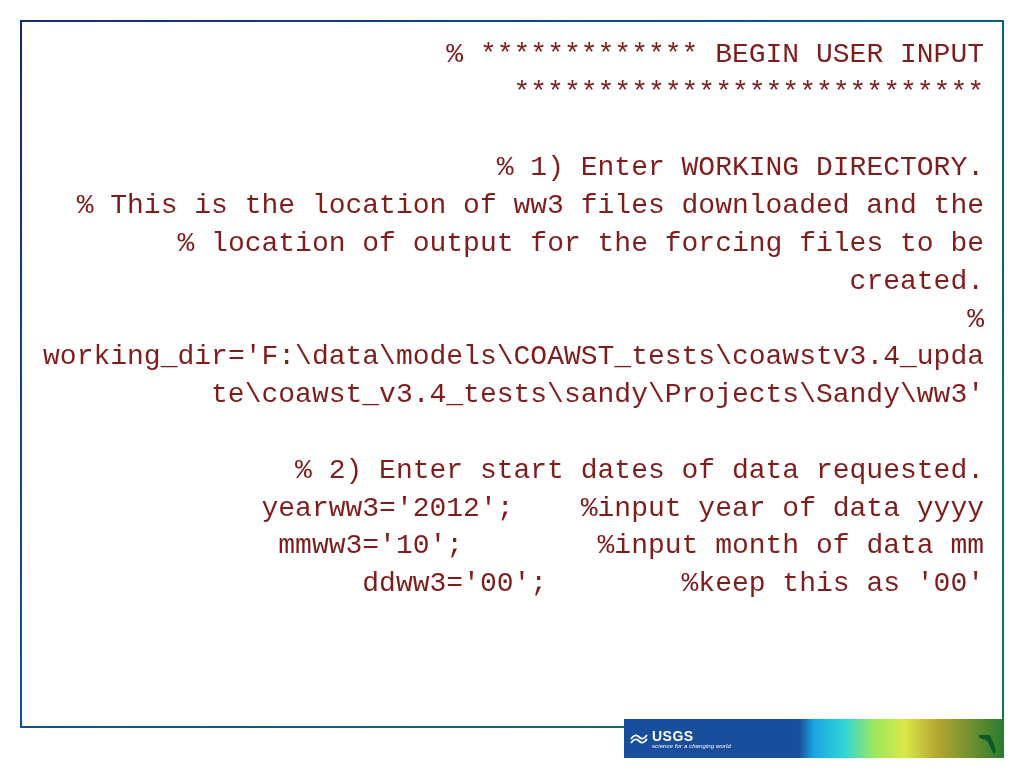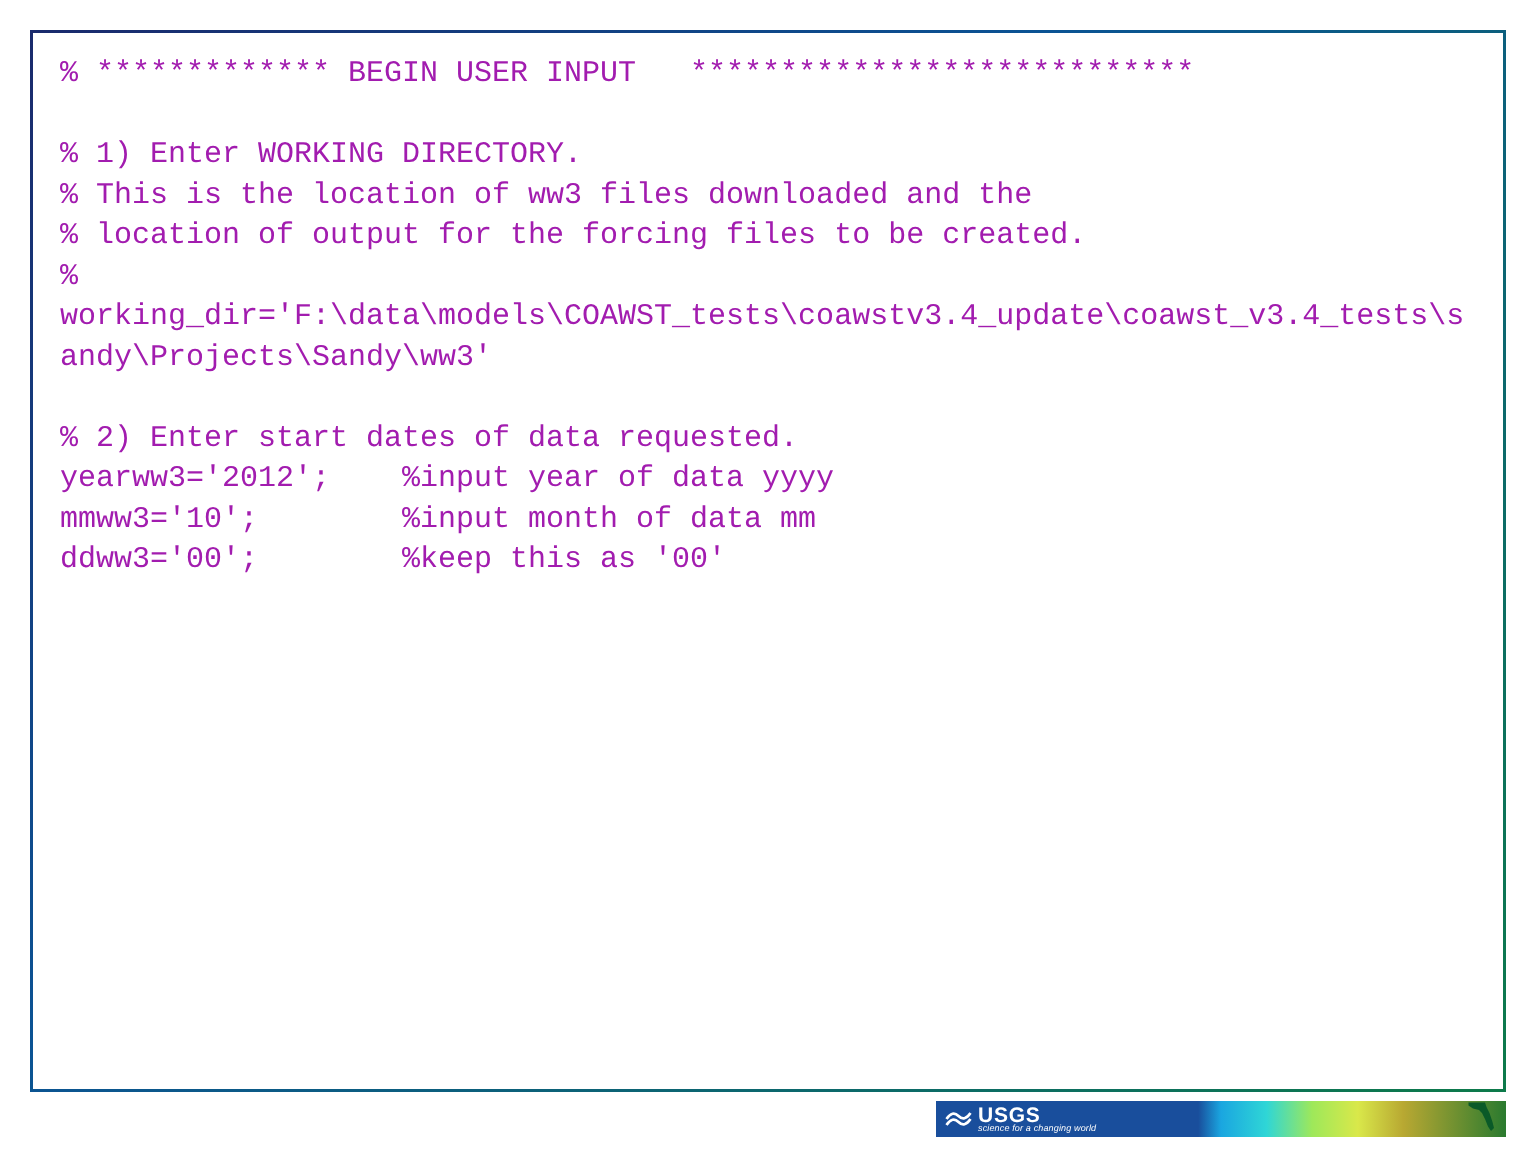--- a/index.html
+++ b/index.html
@@ -24,32 +24,33 @@
   .title {
     font-family: "Century Gothic", "Futura", "Segoe UI", Arial, sans-serif;
     font-size: 27px;
     font-weight: 400;
     color: #222;
     letter-spacing: 0.2px;
     margin-bottom: 22px;
   }
   .code-block {
     font-family: Consolas, "Courier New", monospace;
-    font-size: 20px;
+    font-size: 28px;
     line-height: 1.35;
-    color: #a21caf;
+    color: #7f1d1d;
     white-space: pre-wrap;
     word-wrap: break-word;
+    text-align: right;
   }
   .footer-bar {
     position: absolute;
     bottom: 10px;
     right: 20px;
     width: 380px;
-    height: 24px;
+    height: 39px;
     background: linear-gradient(90deg,
       #194e9c 0%, #194e9c 46%,
       #1aa6e0 50%,
       #2fd6d6 58%,
       #9ee85a 66%,
       #d9e84a 74%,
       #b8a832 82%,
       #2a7a2f 100%);
     display: flex;
     align-items: center;

